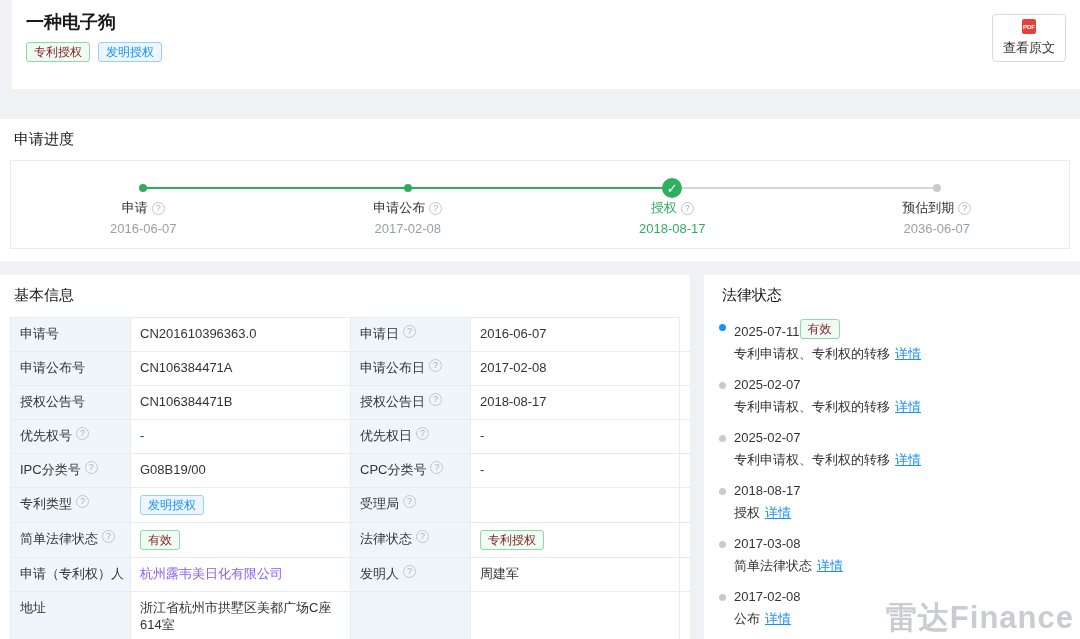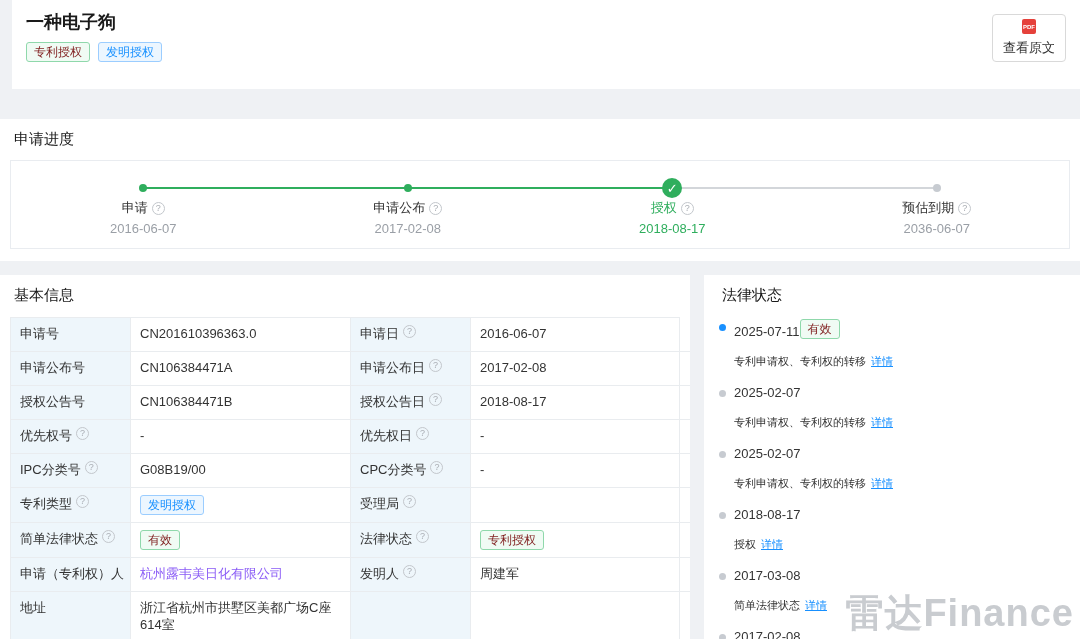--- a/index.html
+++ b/index.html
@@ -75,26 +75,26 @@
   .cell:nth-child(4n) { border-right:none; }
   .cell.label { background:#eef6fb; color:#333; gap:4px; white-space:nowrap; }
   .cell.value { color:#333; line-height:17px; }
   .cell-link { color:#8b5cf6; text-decoration:none; cursor:pointer; }
   
   .legal-list { margin-top:14px; }
   .legal-item { position:relative; padding-left:16px; margin-bottom:15px; }
   .legal-dot { position:absolute; left:1px; top:5px; width:7px; height:7px; border-radius:50%; background:#c7cbd1; }
   .legal-item.first .legal-dot { background:#1890ff; }
   .legal-date-row { display:flex; align-items:flex-end; gap:0; font-size:13px; color:#333; }
-  .legal-desc { margin-top:14px; font-size:11px; color:#333; line-height:17px; }
+  .legal-desc { margin-top:6px; font-size:13px; color:#333; line-height:17px; }
   .detail-link { color:#1890ff; text-decoration:underline; margin-left:5px; cursor:pointer; }
   
   .watermark {
     position:absolute; right:6px; bottom:0px;
-    font-size:38px; font-weight:bold; letter-spacing:1px;
+    font-size:31px; font-weight:bold; letter-spacing:1px;
     color:#c9ccd0; text-shadow:0 1px 0 #fff;
     pointer-events:none; z-index:5;
   }
 </style>
 </head>
 <body>
 
 <div class="header">
   <div class="page-title">一种电子狗</div>
   <div class="header-tags">

